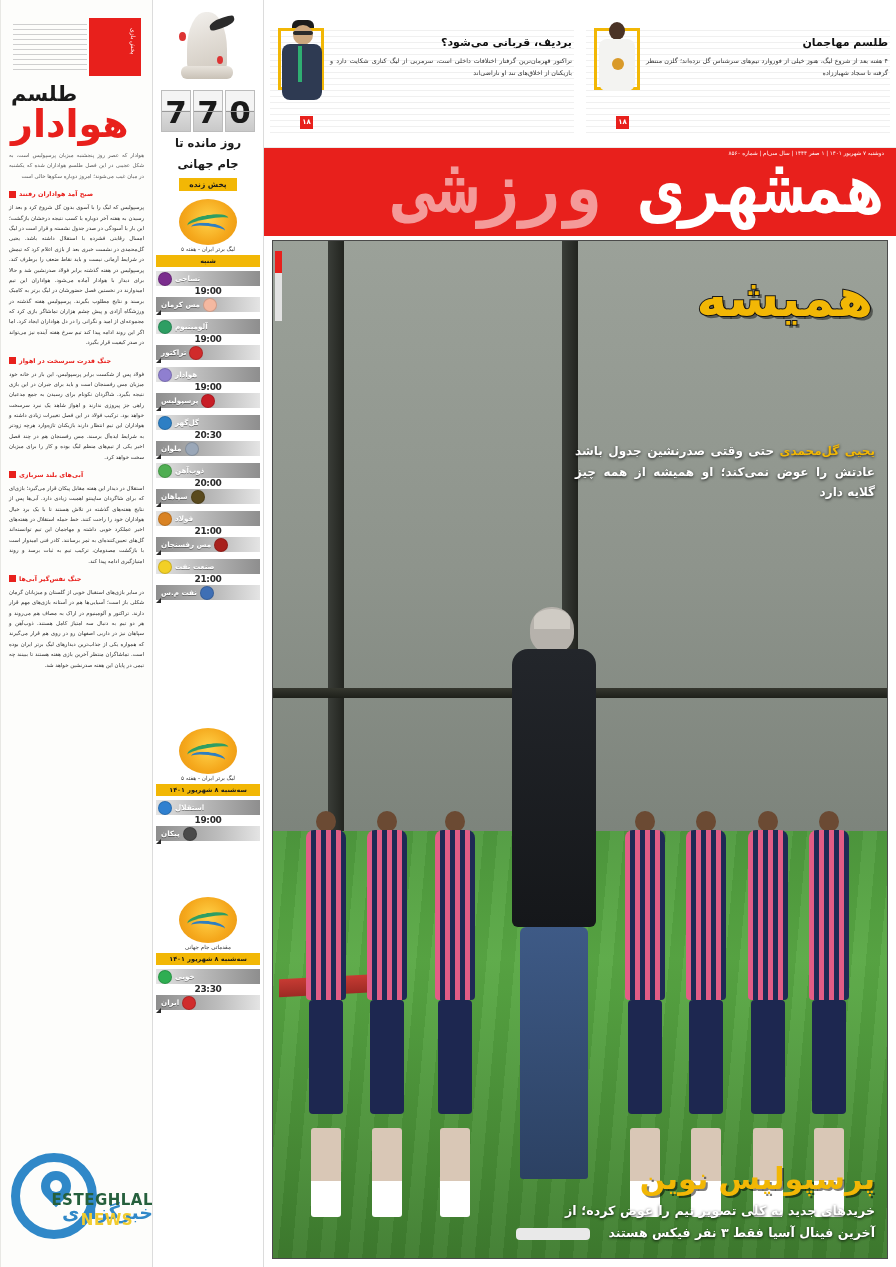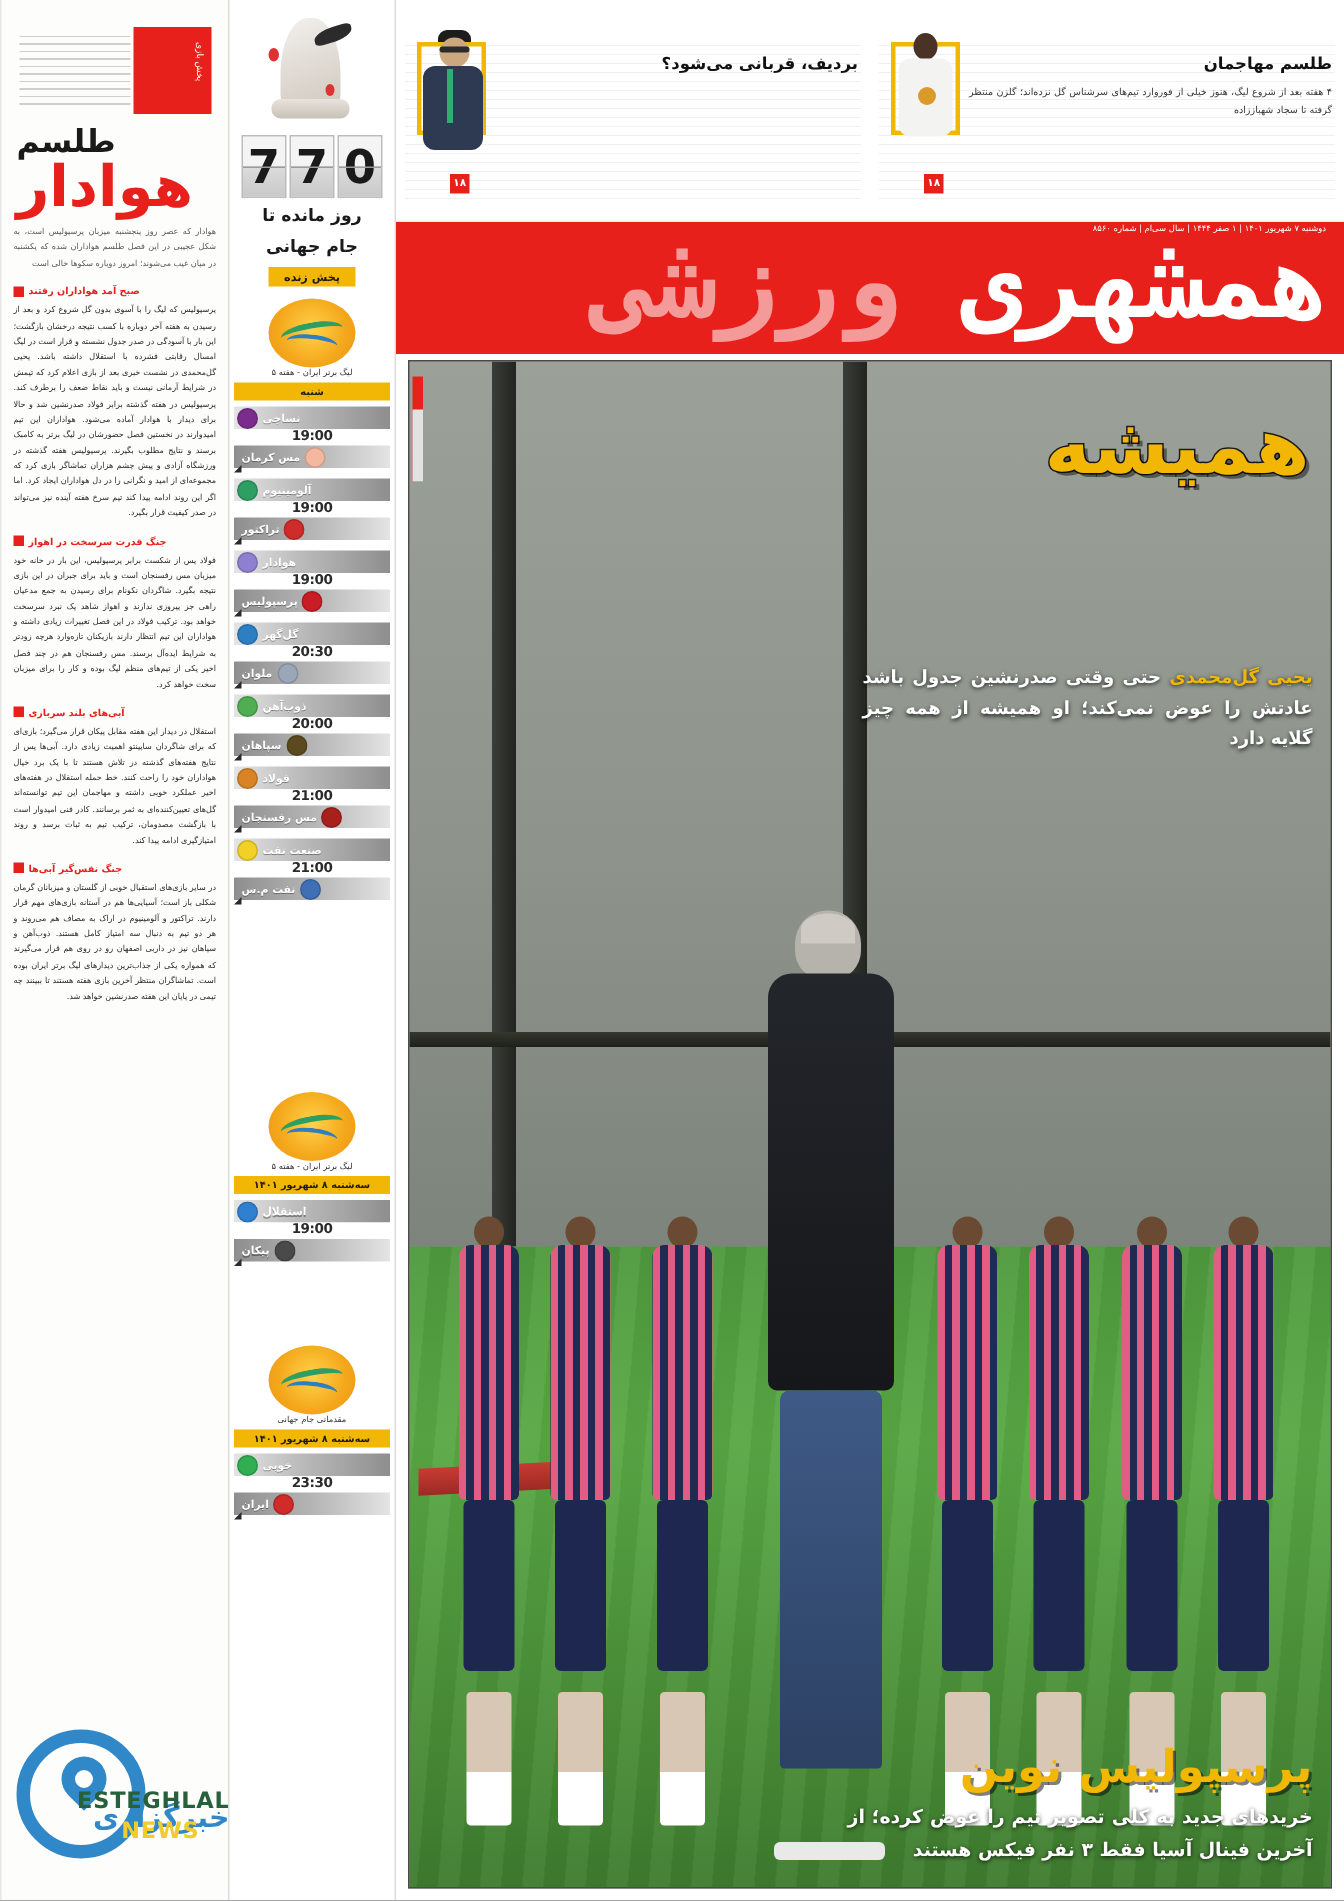--- a/index.html
+++ b/index.html
@@ -842,20 +842,21 @@
       <div class="photo">
         <div class="fig" style="left:10px;top:2px;width:44px;height:96px;">
           <div class="torso" style="left:12px;top:0;width:22px;height:8px;background:#1c1c1c;border-radius:6px 6px 0 0;"></div>
           <div class="head" style="left:13px;top:5px;width:20px;height:20px;background:#cda77e;"></div>
           <div class="torso" style="left:13px;top:11px;width:20px;height:4px;background:#2b2b2b;border-radius:2px;"></div>
           <div class="torso" style="left:2px;top:24px;width:40px;height:56px;background:#2e3a52;border-radius:8px;"></div>
           <div class="torso" style="left:18px;top:26px;width:4px;height:36px;background:#2fae72;"></div>
         </div>
       </div>
       <div class="t-head">بردیف، قربانی می‌شود؟</div>
+      <div class="t-body">تراکتور قهرمان‌ترین گرفتار اختلافات داخلی است، سرمربی از لیگ کناری شکایت دارد و بازیکنان از اخلاق‌های تند او ناراضی‌اند</div>
       <div class="pagebox">۱۸</div>
     </div>
   </div>
 
   <div class="masthead">
     <div class="mh-date">دوشنبه ۷ شهریور ۱۴۰۱ | ۱ صفر ۱۴۴۴ | سال سی‌ام | شماره ۸۵۶۰</div>
     <div class="mh-word">
       <span>همشهری</span>
       <span class="v">ورزشی</span>
     </div>

